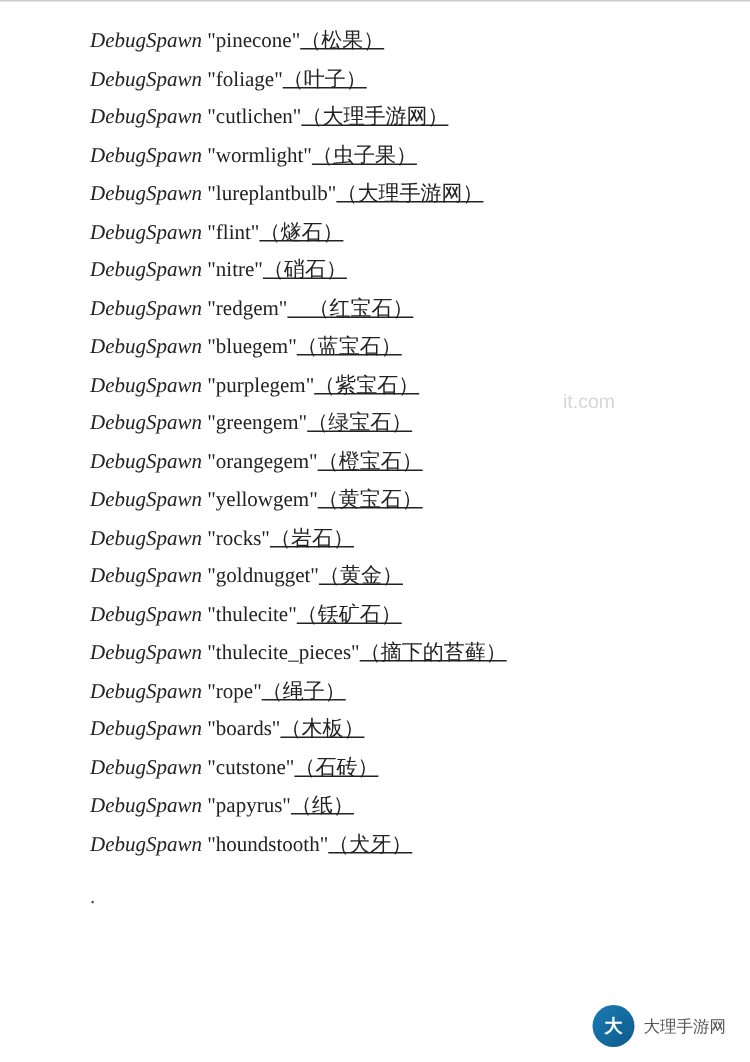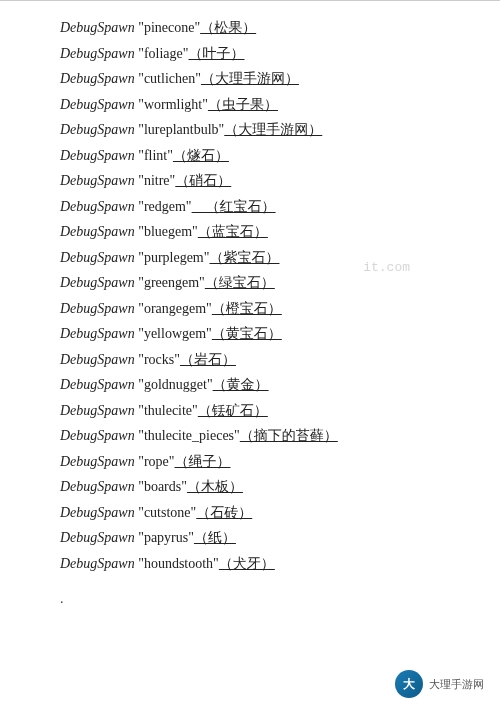--- a/index.html
+++ b/index.html
@@ -50,21 +50,21 @@
       font-family: "SimSun", "宋体", serif;
       text-decoration: underline;
     }
 
     .watermark {
       position: absolute;
       right: 90px;
       top: 260px;
       font-size: 13px;
       color: rgba(180, 180, 180, 0.55);
-      font-family: Liberation Mono, monospace;
+      font-family: Liberation Sans, sans-serif;
       transform: rotate(0deg);
       pointer-events: none;
       white-space: nowrap;
     }
 
     .bottom-dot {
       padding-left: 60px;
       margin-top: 4px;
       font-size: 14px;
       color: #444;

